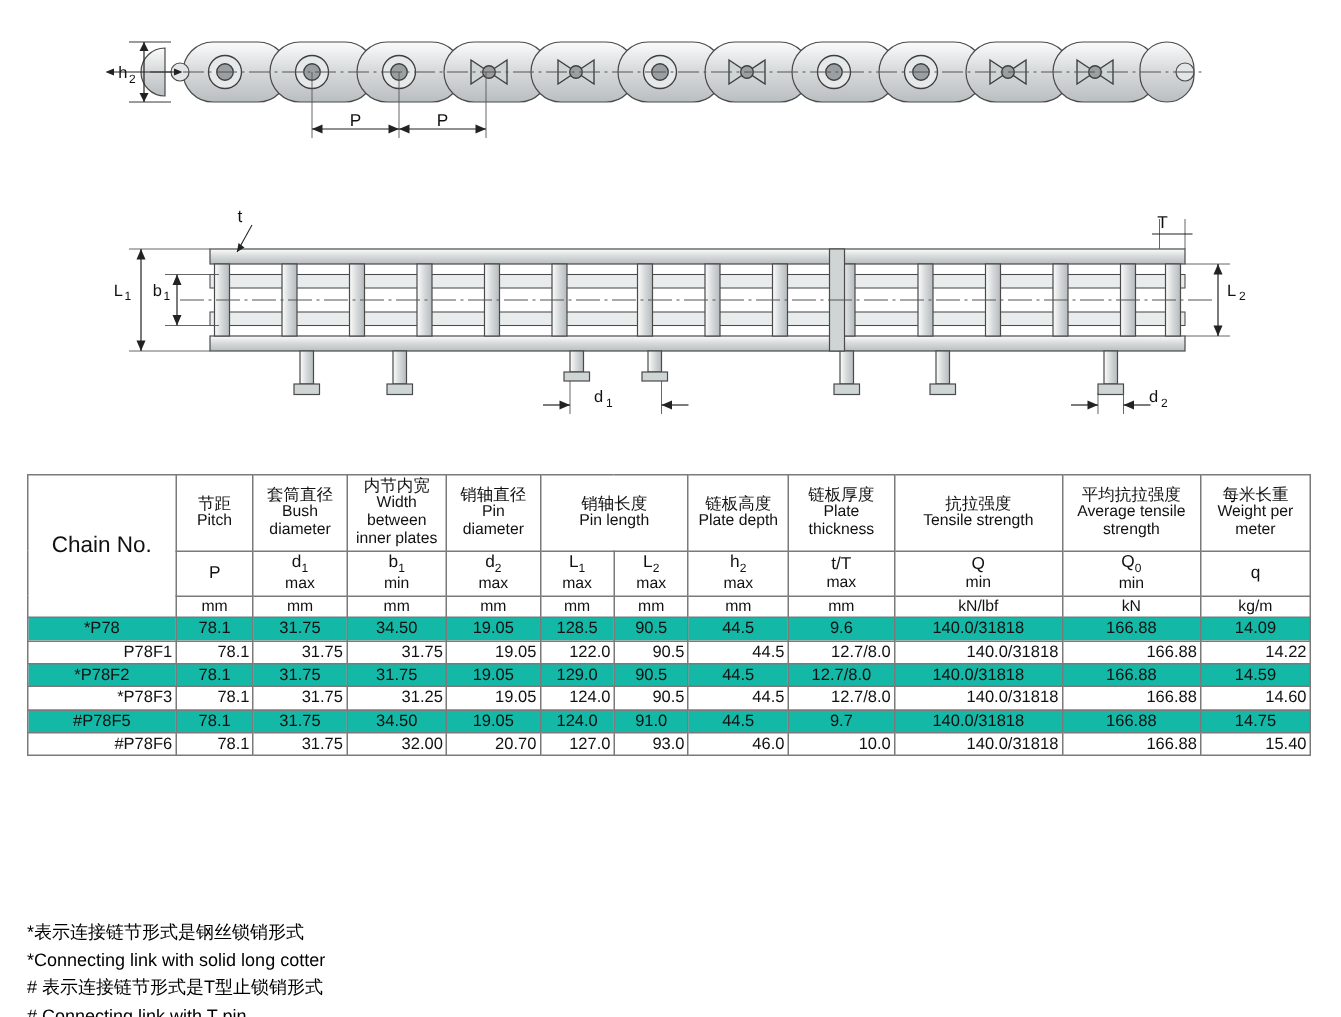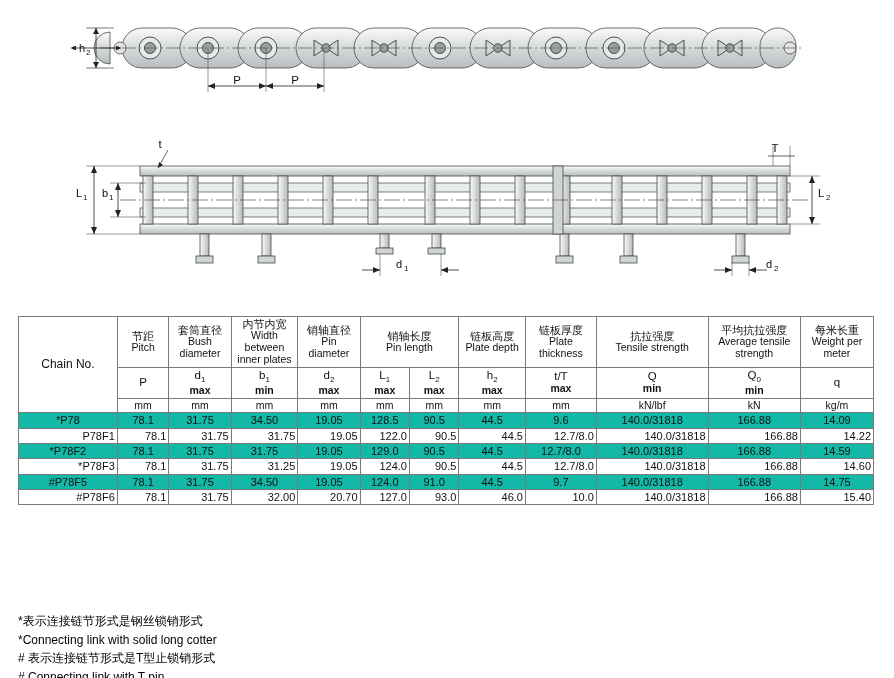--- a/index.html
+++ b/index.html
@@ -53,23 +53,23 @@
     color: #111;
   }
   table.spec th {
     font-weight: normal;
     background: #ffffff;
   }
   .hdr-cn { font-size: 11px; }
   .hdr-en { font-size: 10.5px; }
   .sym { font-size: 11.5px; }
   .sym sub { font-size: 8px; }
-  .unit { font-size: 10.5px; font-weight: bold; }
+  .unit { font-size: 10.5px; }
   .chainno {
-    font-size: 12px;
+    font-size: 15px;
     margin-left: 32px;
   }
   tr.shade td { background: #14b8a6; }
   tr.plain td { background: #ffffff; text-align: right; }
   td.chaincell { font-size: 11px; }
 
   
 
   
   .notes {

